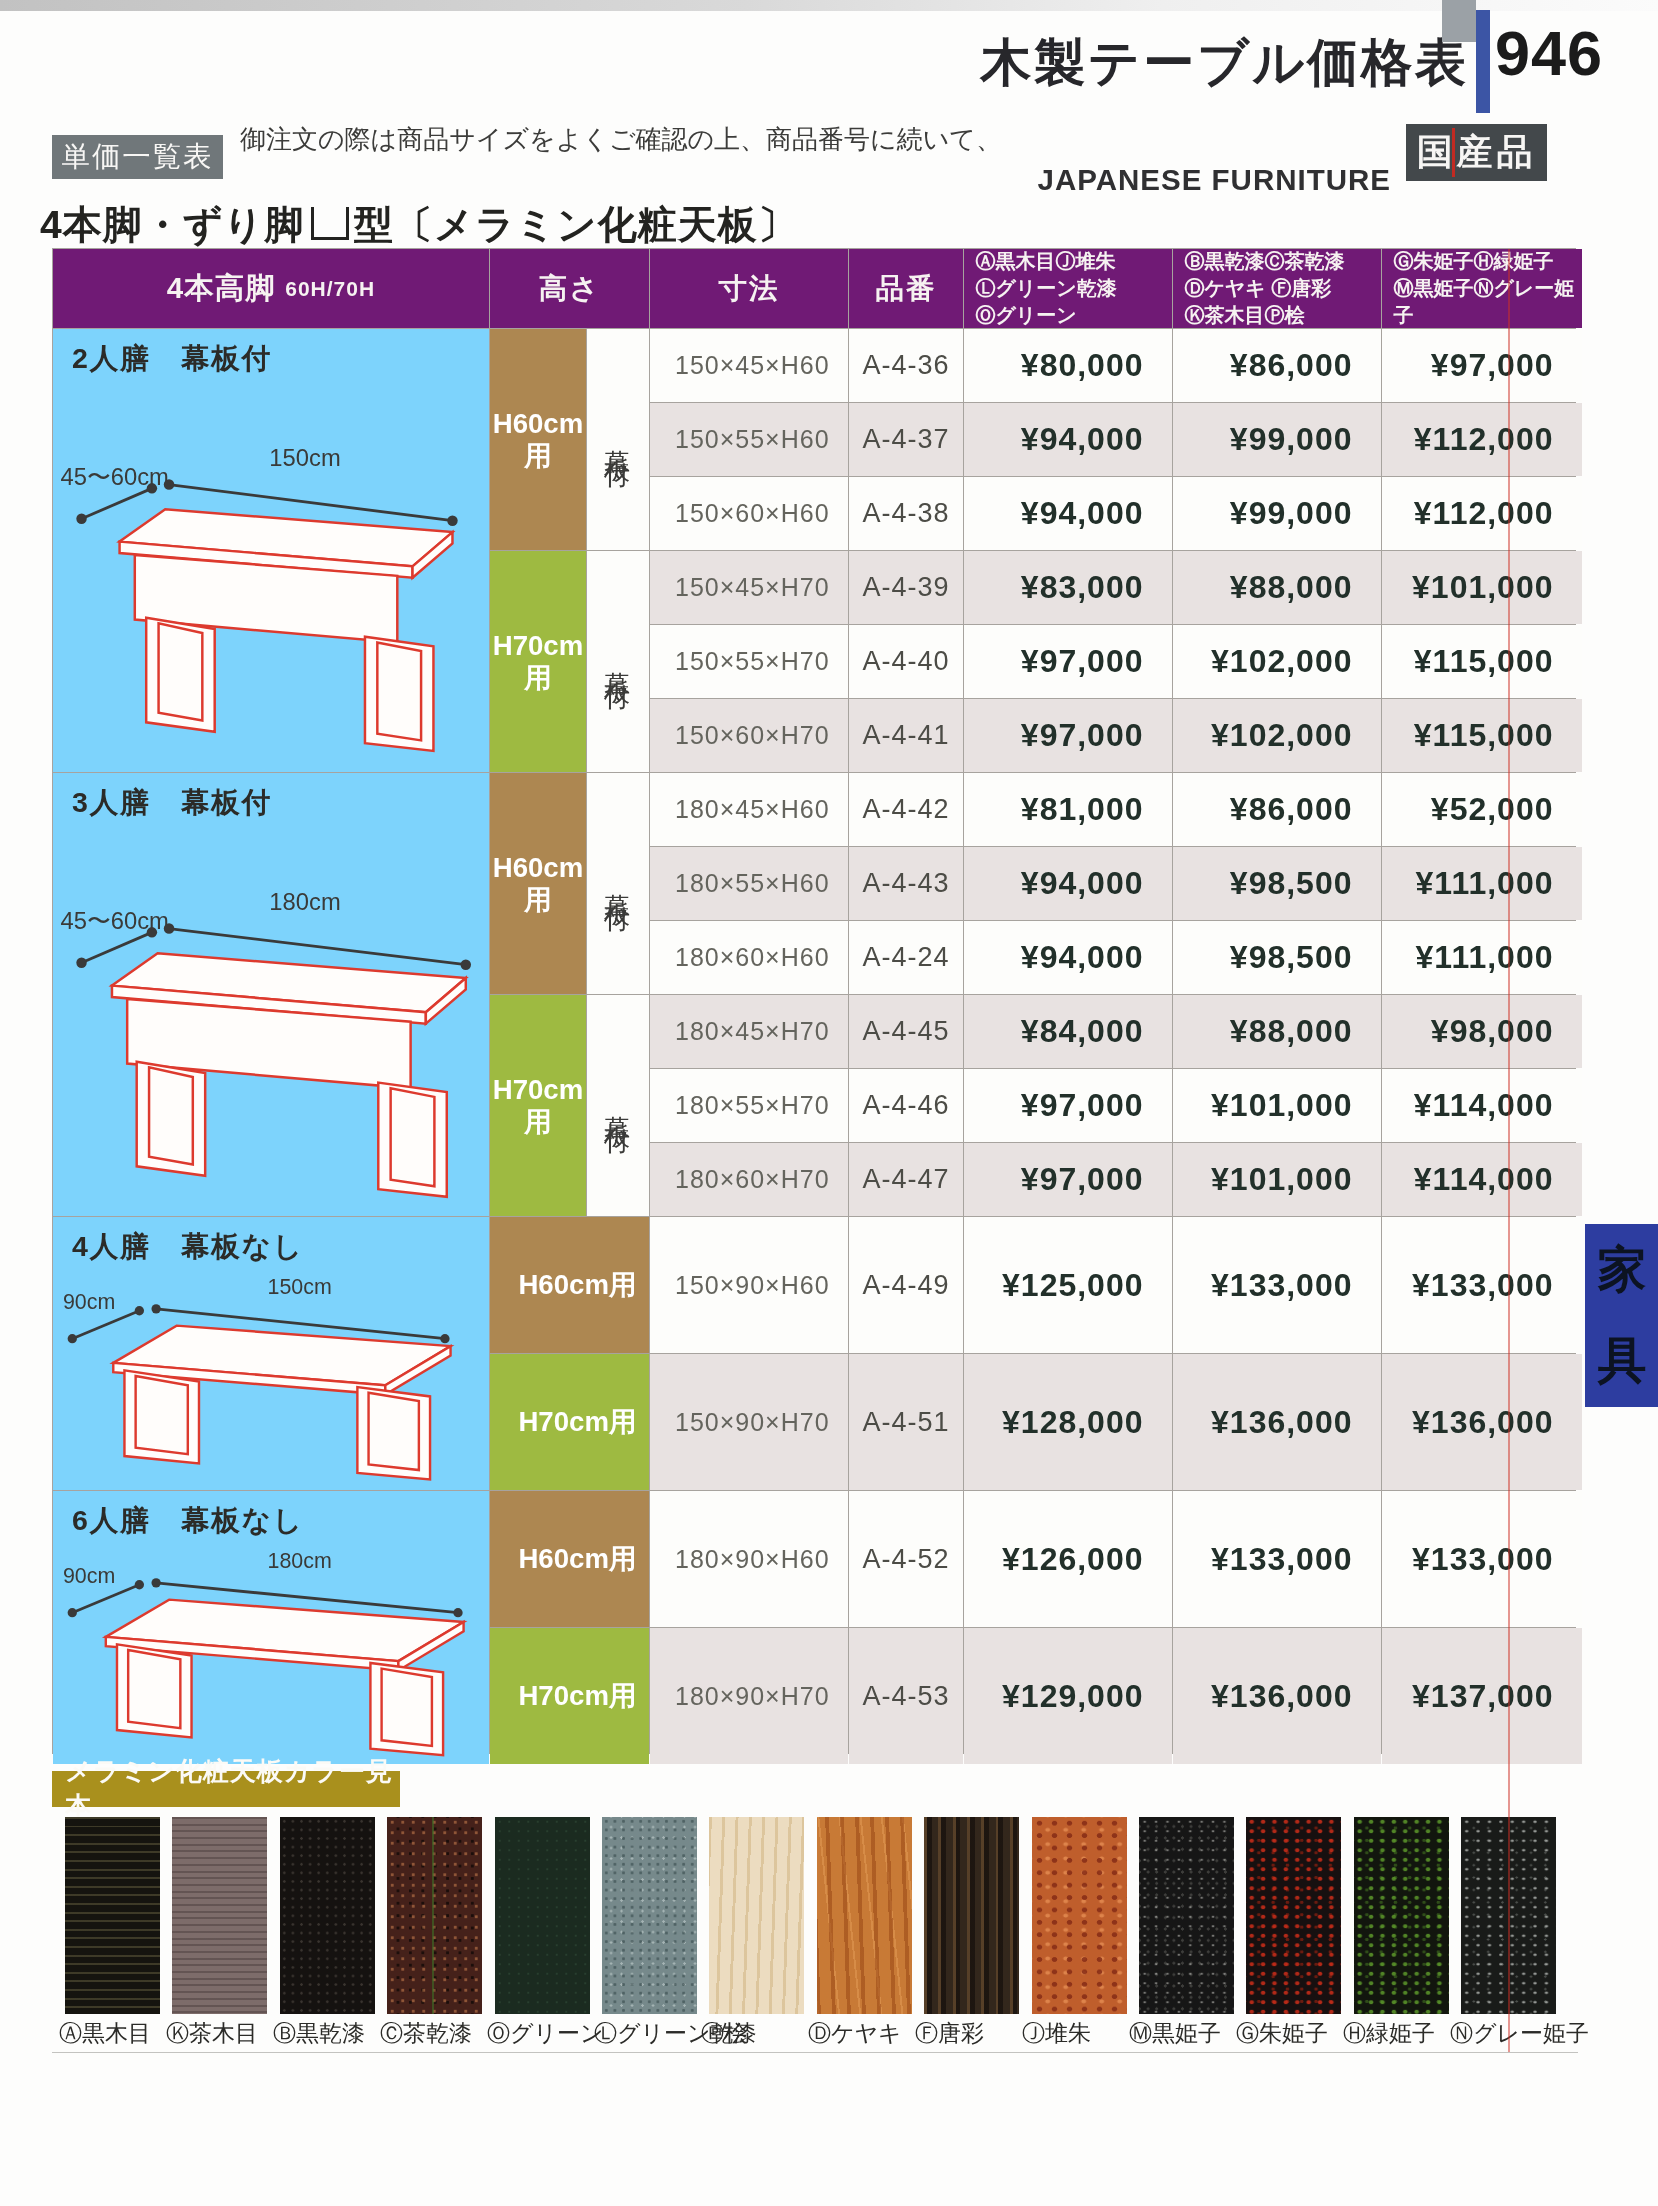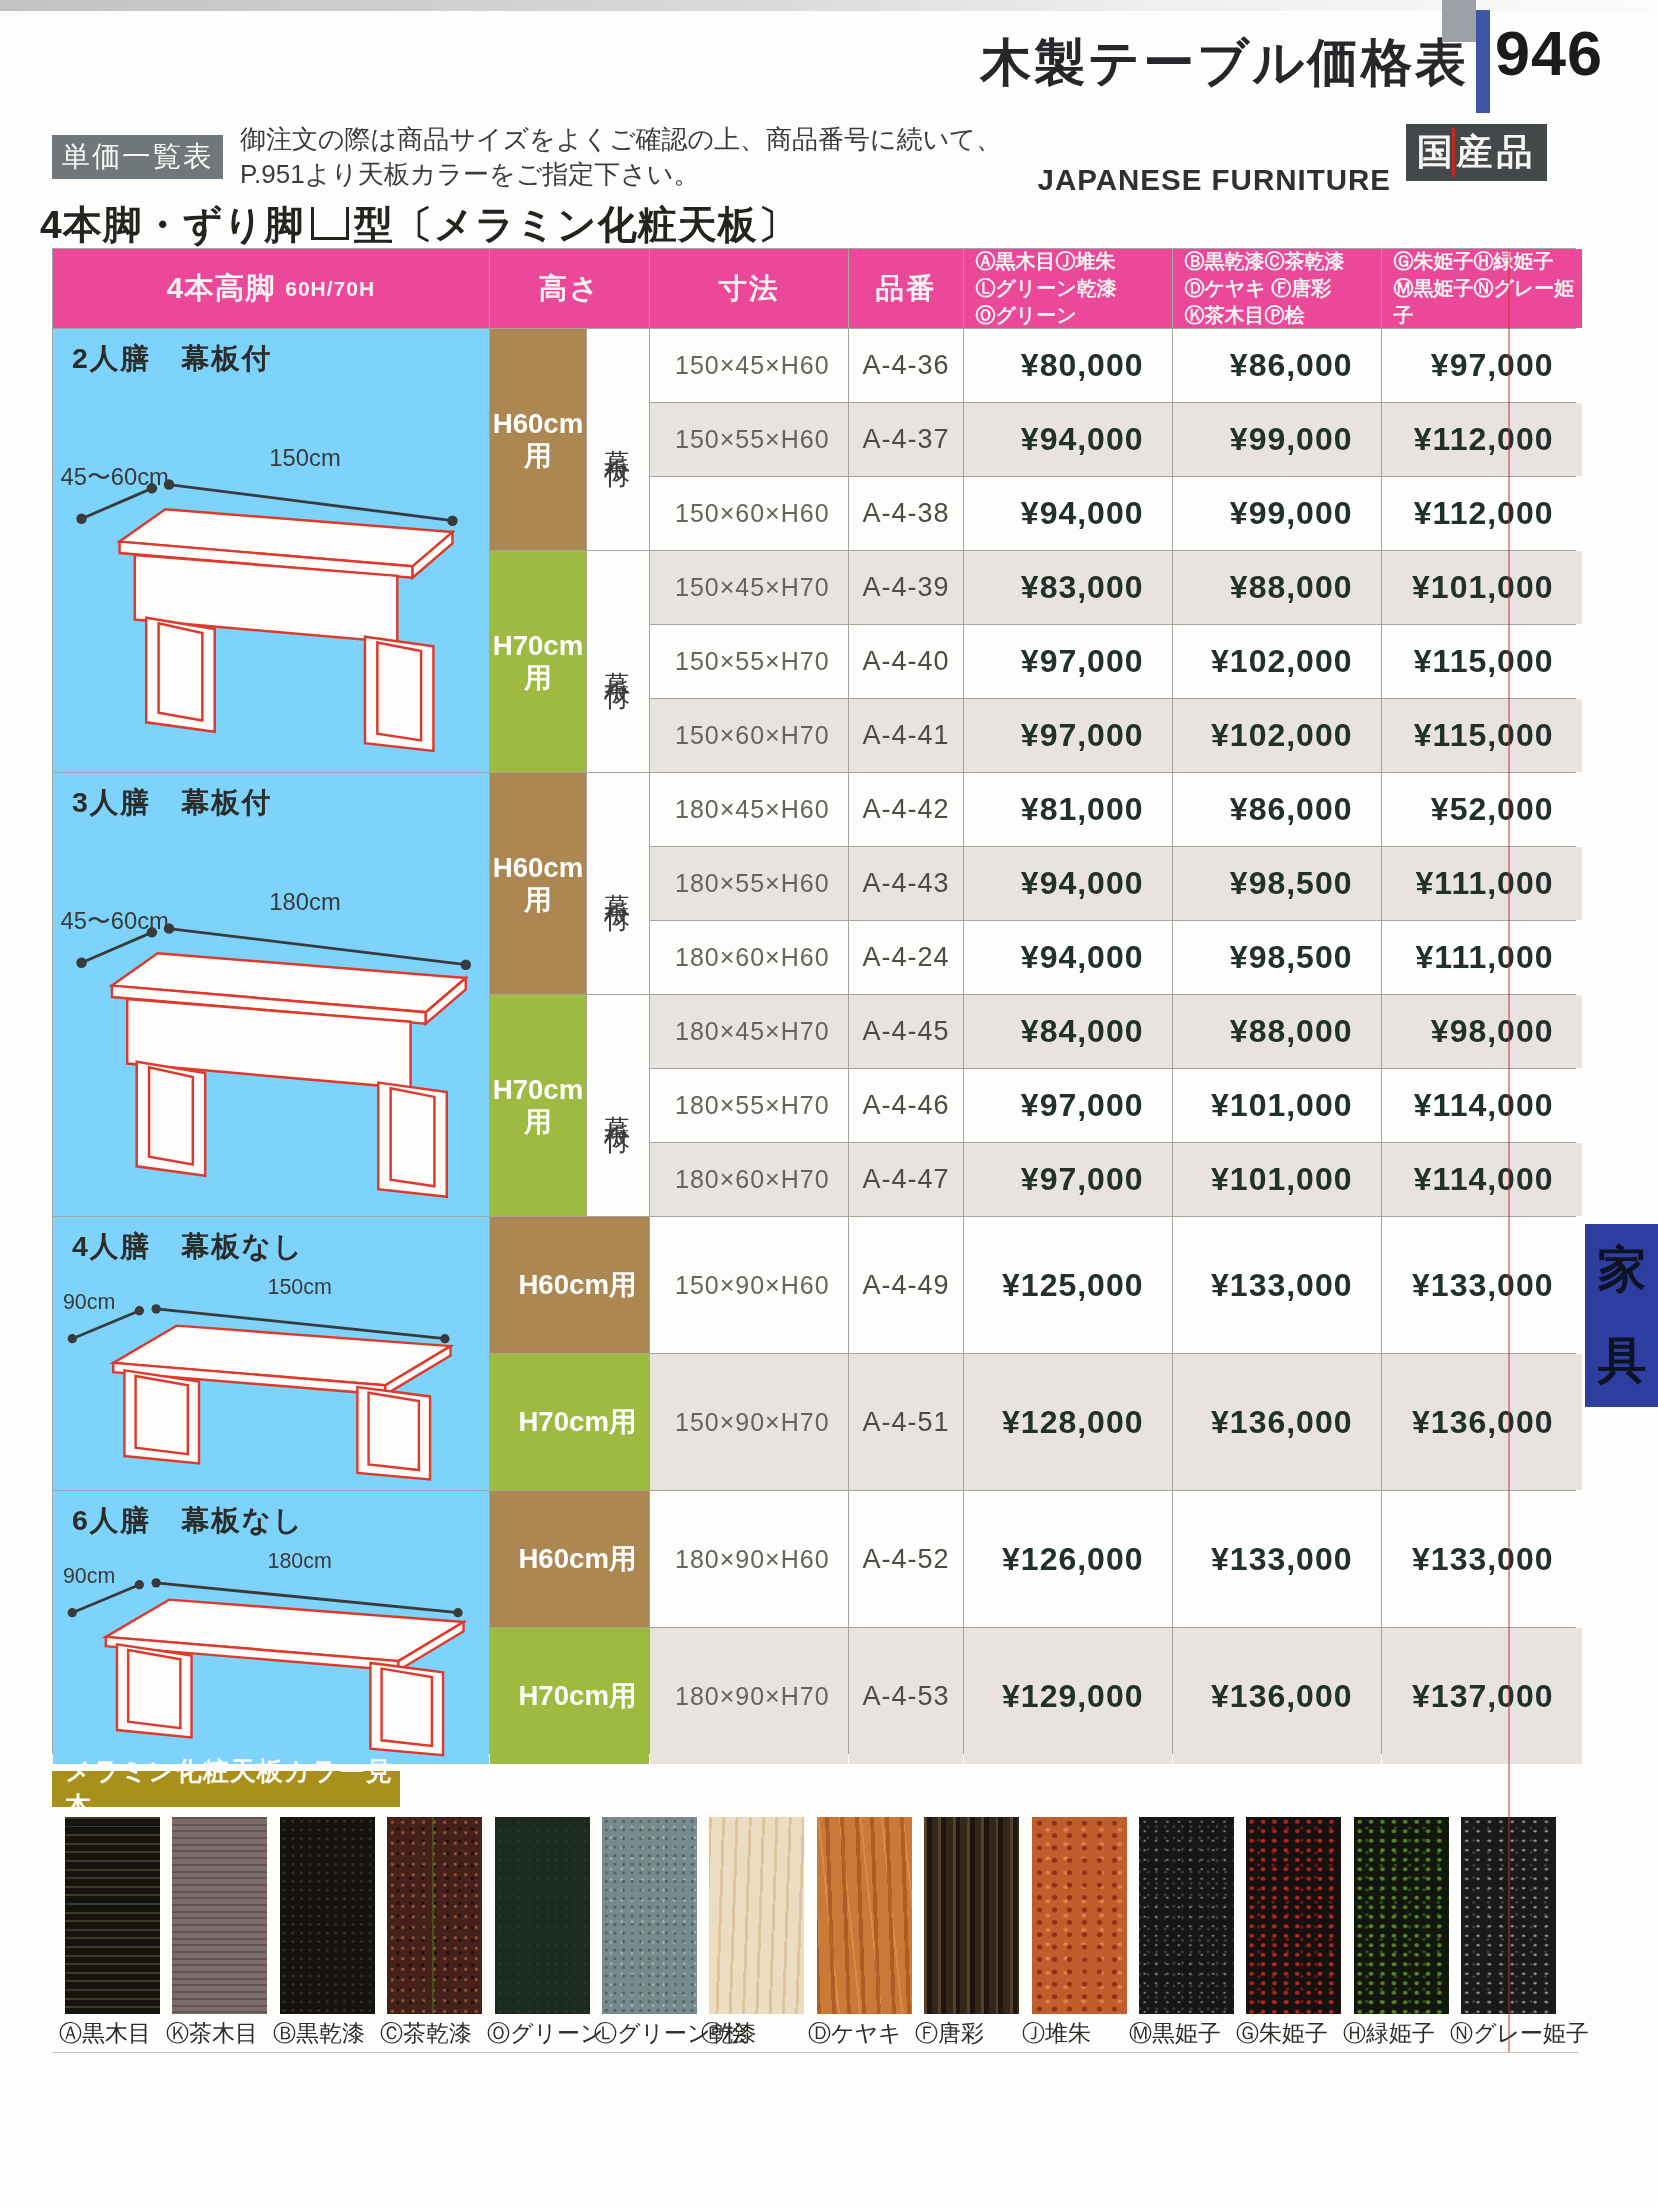--- a/index.html
+++ b/index.html
@@ -29,21 +29,21 @@
         margin:0 4.8px 3.8px 6.7px;}
 
   
   .price-table{position:absolute;left:52px;top:248px;width:1522px;height:1504px;display:grid;
         grid-template-columns:436px 96px 62px 198px 114px 208px 208px 200px;
         grid-template-rows:79px repeat(12,73px) repeat(4,136px);
         gap:1px;background:#a7a39e;border:1px solid #a7a39e;}
   .cell{display:flex;align-items:center;}
   .w{background:#fdfdfb;}
   .p{background:#e8e2e1;}
-  .hd{background:#ec4899;color:#f6f2f1;justify-content:center;font-weight:bold;font-size:28.5px;letter-spacing:1.9px;}
+  .hd{background:#701a75;color:#f6f2f1;justify-content:center;font-weight:bold;font-size:28.5px;letter-spacing:1.9px;}
   .hd-main{gap:9.5px;letter-spacing:1px;}
   .hd-main .big{font-size:29.5px;}
   .hd-main .small{font-size:21px;font-weight:bold;}
   .hd-prices{flex-direction:column;align-items:flex-start;justify-content:center;padding-left:11.4px;
         font-size:20px;line-height:1.34;letter-spacing:0;font-weight:bold;}
   .diag{background:#7dd3fc;flex-direction:column;align-items:flex-start;justify-content:flex-start;}
   .sec-label{font-size:28.5px;font-weight:bold;color:#2b2b28;padding:11.4px 0 0 19px;letter-spacing:1.9px;}
   .blk60{background:#ad8751;color:#fff;flex-direction:column;justify-content:center;
         font-size:27.6px;font-weight:bold;line-height:1.15;text-align:center;}
   .blk70{background:#9eba41;color:#fff;flex-direction:column;justify-content:center;
@@ -101,21 +101,20 @@
   <div class="accent-bar"></div>
   <div class="page-number">946</div>
   <div class="subtitle-en">JAPANESE FURNITURE</div>
   <div class="domestic-badge">
     <span>国産品</span>
     <span class="domestic-redline"></span>
   </div>
   <div class="unit-badge">単価一覧表</div>
   <div class="instructions">
     <div>御注文の際は商品サイズをよくご確認の上、商品番号に続いて、</div>
-    <div>P.951より天板カラーをご指定下さい。</div>
   </div>
   <div class="section-heading">
     <span>4本脚・ずり脚</span>
     <span class="u-glyph"></span>
     <span>型〔メラミン化粧天板〕</span>
   </div>
 
   <div class="price-table">
 
     <div class="cell hd hd-main" style="grid-area:1/1/2/2">

